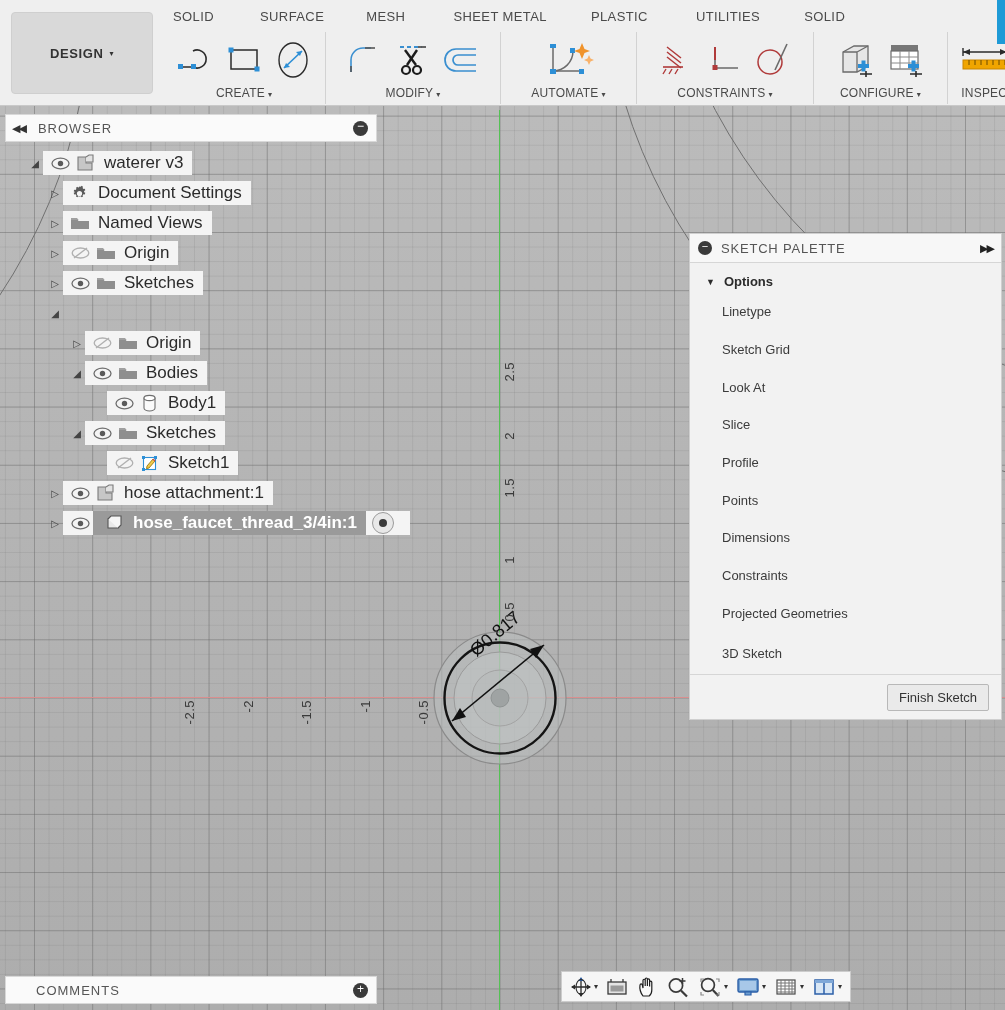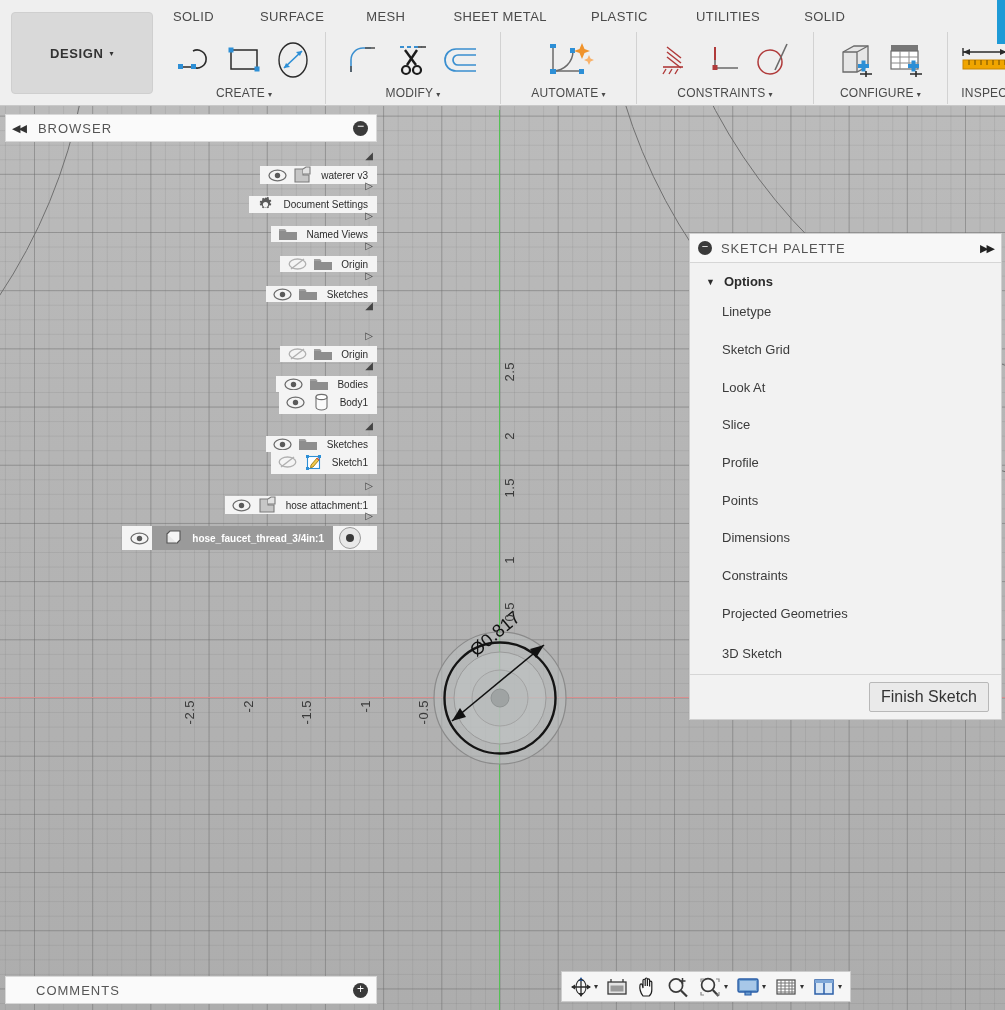--- a/index.html
+++ b/index.html
@@ -81,21 +81,21 @@
     display:flex;align-items:center;
   }
   #browser-collapse{margin-left:6px;font-size:11px;color:#333;letter-spacing:-2px;}
   #browser-title{margin-left:13px;font-size:13px;color:#555;letter-spacing:1px;}
   #browser-minimize{
     margin-left:auto;margin-right:8px;width:15px;height:15px;border-radius:50%;
     background:#3a3a3a;color:#fff;font-size:12px;line-height:11px;text-align:center;
   }
 
   #tree{position:absolute;left:5px;top:150px;width:372px;}
-  .trow{display:flex;align-items:flex-end;height:26px;margin-bottom:4px;font-size:10px;color:#2b2b2b;flex-direction:column;}
+  .trow{display:flex;align-items:center;height:26px;margin-bottom:4px;font-size:17px;color:#2b2b2b;}
   .twist{width:16px;flex:0 0 16px;text-align:center;font-size:10px;color:#444;}
   .twist.closed::before{content:"▷";}
   .twist.open::before{content:"◢";}
   .tcontent{display:flex;align-items:center;background:#f4f4f4;height:24px;padding:0 9px 0 4px;}
   .tcontent.selected{background:#f4f4f4;padding-right:16px;}
   .eye{width:26px;flex:0 0 26px;display:flex;align-items:center;justify-content:center;}
   .ticon2{width:25px;flex:0 0 25px;display:flex;align-items:center;justify-content:center;}
   .tlabel{margin-left:6px;white-space:nowrap;}
   .selbar{background:#9a9a9a;color:#fff;font-weight:bold;padding:2px 9px;display:flex;align-items:center;height:24px;box-sizing:border-box;}
   .selbar .ticon2{margin-right:4px;}
@@ -118,21 +118,21 @@
   #pal-expand{margin-left:auto;font-size:11px;color:#222;letter-spacing:-2px;}
   #pal-options{display:flex;align-items:center;padding:11px 0 4px 16px;font-size:13px;font-weight:bold;color:#2b2b2b;}
   #pal-options .tri{font-size:9px;margin-right:9px;}
   .prow{display:flex;align-items:center;height:37.7px;padding-left:32px;box-sizing:border-box;}
   .plabel{font-size:13px;color:#3b3b3b;}
   #pal-footer{
     border-top:1px solid #d6d6d6;height:44px;display:flex;align-items:center;
     justify-content:flex-end;padding-right:12px;background:#f2f2f2;
   }
   #finish-sketch{
-    background:#eaeaea;border:1px solid #b8b8b8;font-size:16px;color:#333;
+    background:#eaeaea;border:1px solid #b8b8b8;font-size:13px;color:#333;
     padding:5px 11px;border-radius:2px;
   }
 
   
   #comments{
     position:absolute;left:5px;bottom:6px;width:372px;height:28px;
     background:#fafafa;border:1px solid #d8d8d8;box-sizing:border-box;
     display:flex;align-items:center;
   }
   #comments-title{margin-left:30px;font-size:13px;color:#555;letter-spacing:1px;}

